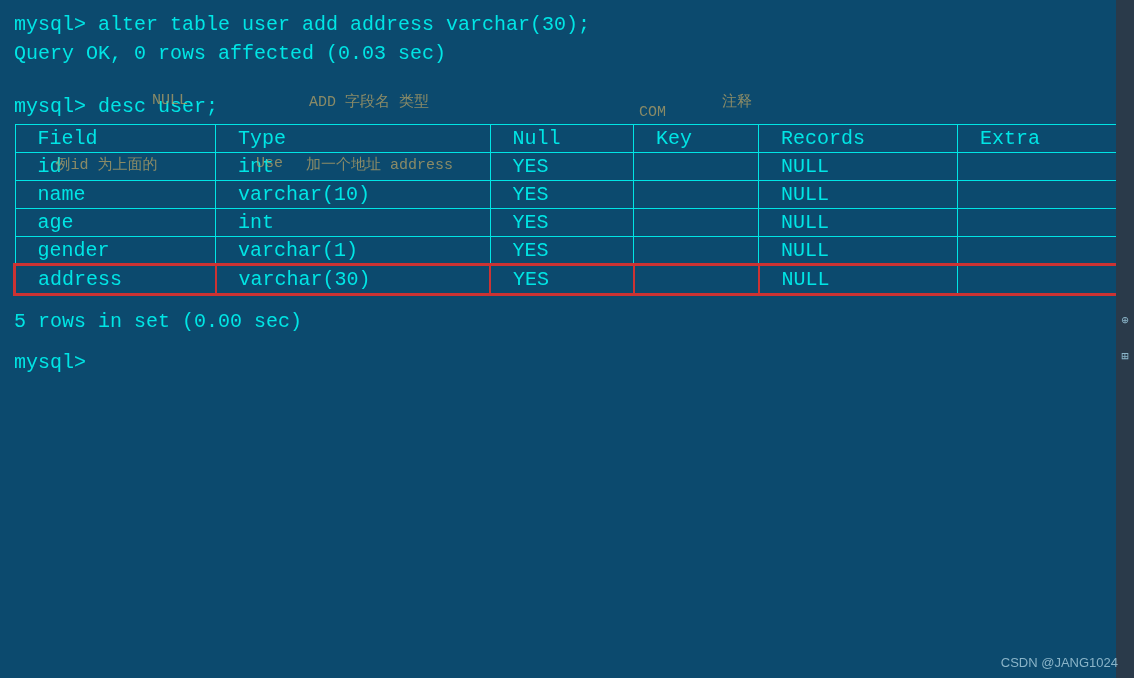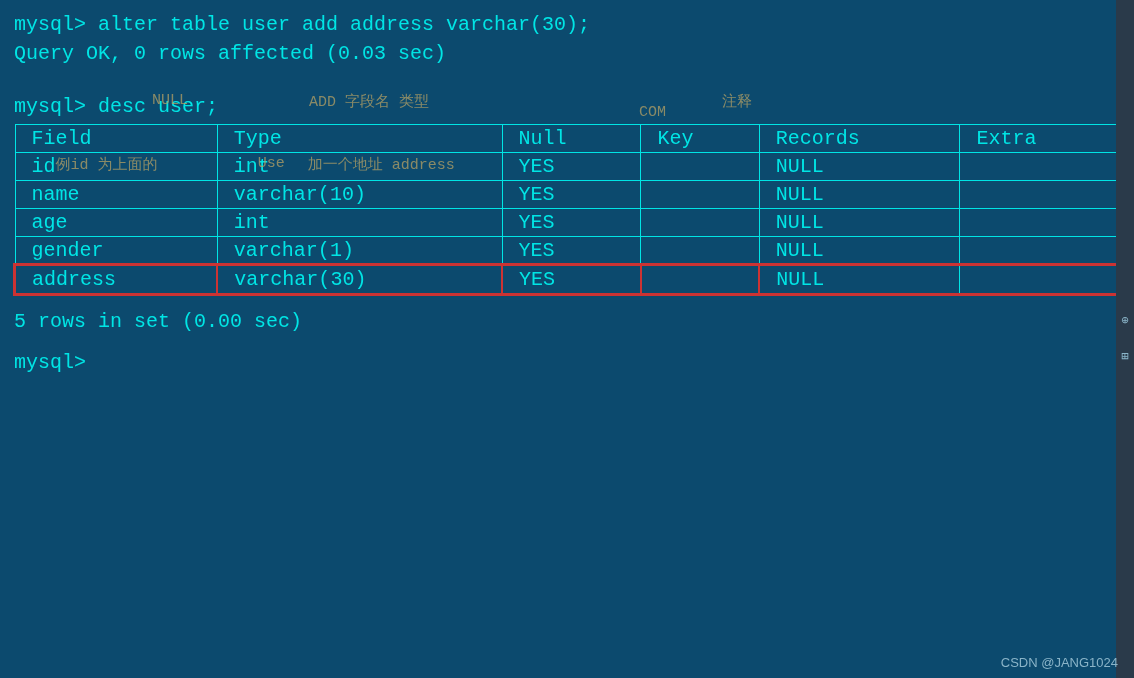--- a/index.html
+++ b/index.html
@@ -40,21 +40,21 @@
     .mysql-table {
       border-collapse: collapse;
       width: 100%;
       color: #00e5e5;
       font-family: 'Courier New', Courier, monospace;
       font-size: 20px;
     }
 
     .mysql-table td, .mysql-table th {
       border: 1px solid #00e5e5;
-      padding: 2px 16px;
+      padding: 2px 22px;
       white-space: nowrap;
     }
 
     .mysql-table th {
       font-weight: normal;
       text-align: left;
     }
 
     .highlighted-row td {
       border: 2px solid #cc3333;

